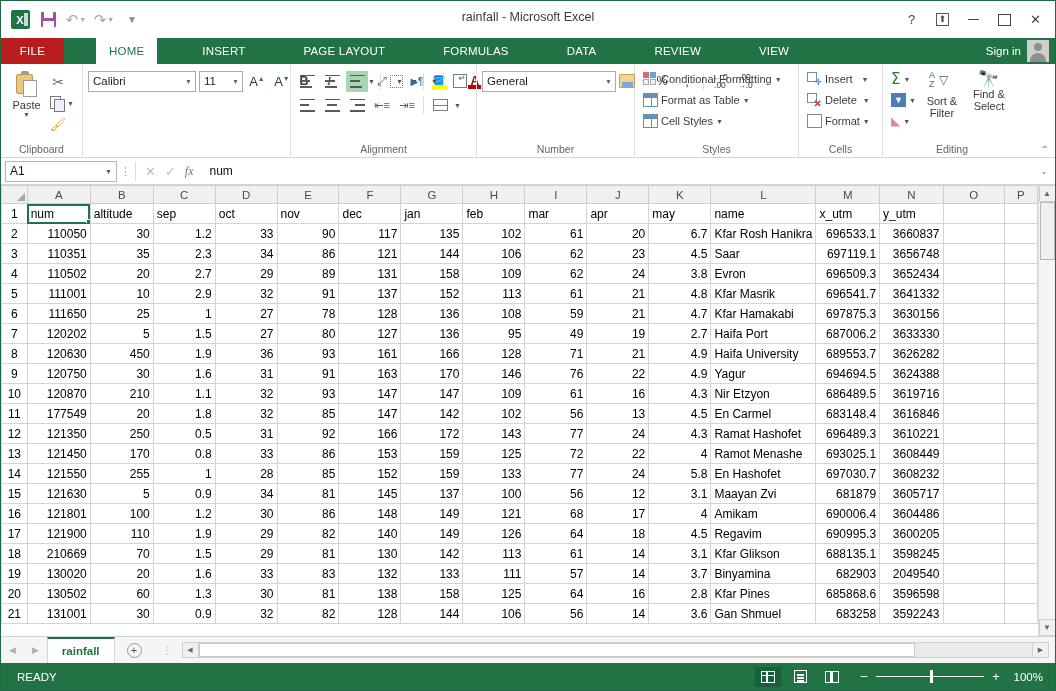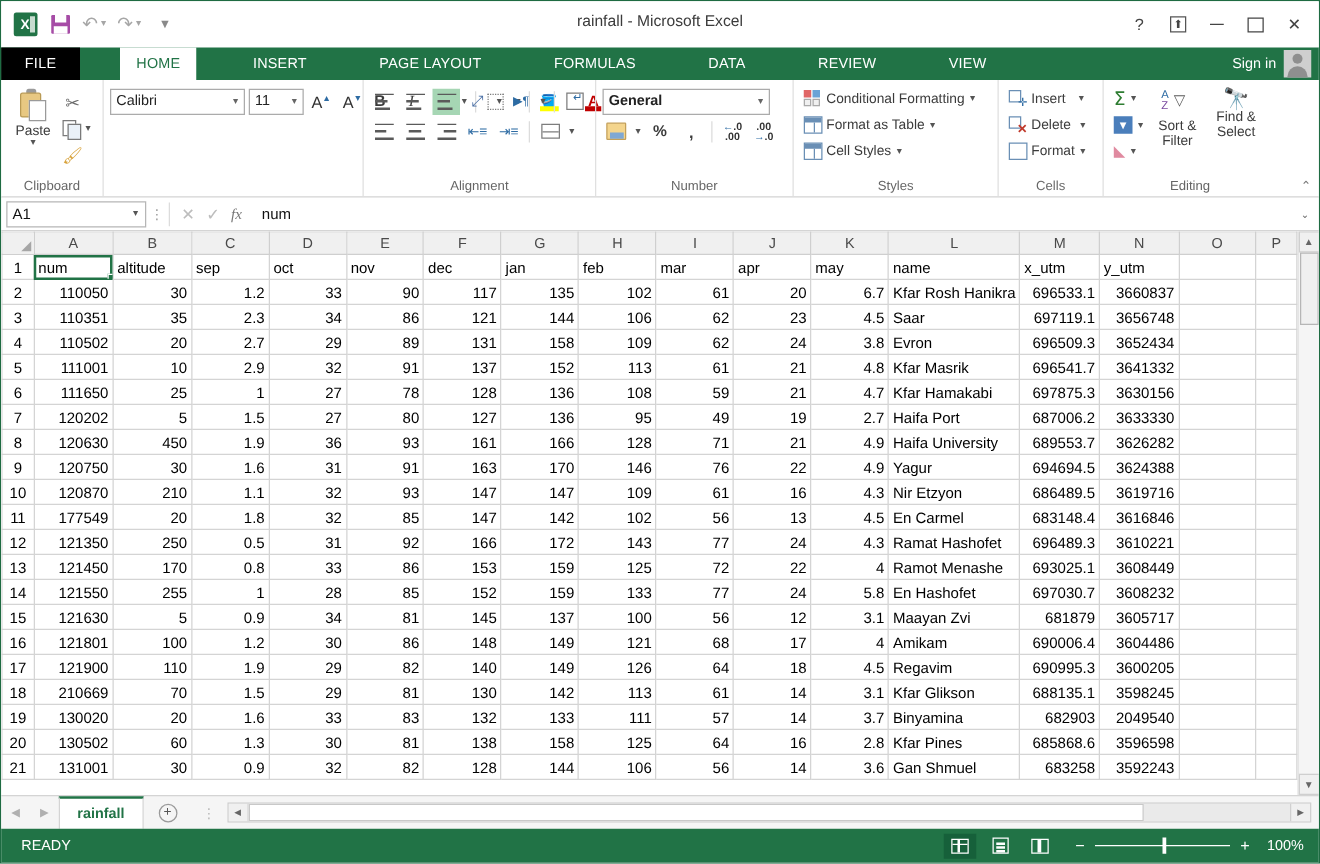--- a/index.html
+++ b/index.html
@@ -78,21 +78,21 @@
   .tabbar {
     height: 26px; min-height: 26px;
     background: #217346;
     display: flex; align-items: stretch;
     position: relative;
   }
   .tabbar::after{
     content:""; position:absolute; left:0; right:0; bottom:0; height:0;
   }
   .tab-file {
-    background: #000000; color: #fff;
+    background: #b91c1c; color: #fff;
     font-size: 11.5px; letter-spacing:.3px;
     display: flex; align-items: center; justify-content: center;
     width: 63px; cursor: pointer;
   }
   .tab {
     color: #fff; font-size: 11.5px;
     display: flex; align-items: center; justify-content: center;
     padding: 0 13px; cursor: pointer; letter-spacing: .2px; margin-left: 32px;
   }
   .tab.active { background: #fff; color: #217346; }
@@ -587,21 +587,21 @@
           <div class="icon-btn">
               <span class="merge-ico"></span>
             </div>
           <span class="caret">▼</span>
         </div>
       </div>
       <div class="rgroup-label">Alignment</div>
     </div>
 
     <div class="rgroup" style="width:158px">
-      <div class="rgroup-body" style="flex-direction:column;font-weight:bold;">
+      <div class="rgroup-body" style="">
         <div class="font-row">
           <div class="combo numfmt-combo">
             <span class="cv">General</span>
             <span class="cd">▼</span>
           </div>
         </div>
         <div class="font-row">
           <div class="icon-btn">
               <span class="acct-ico"></span>
             </div>

